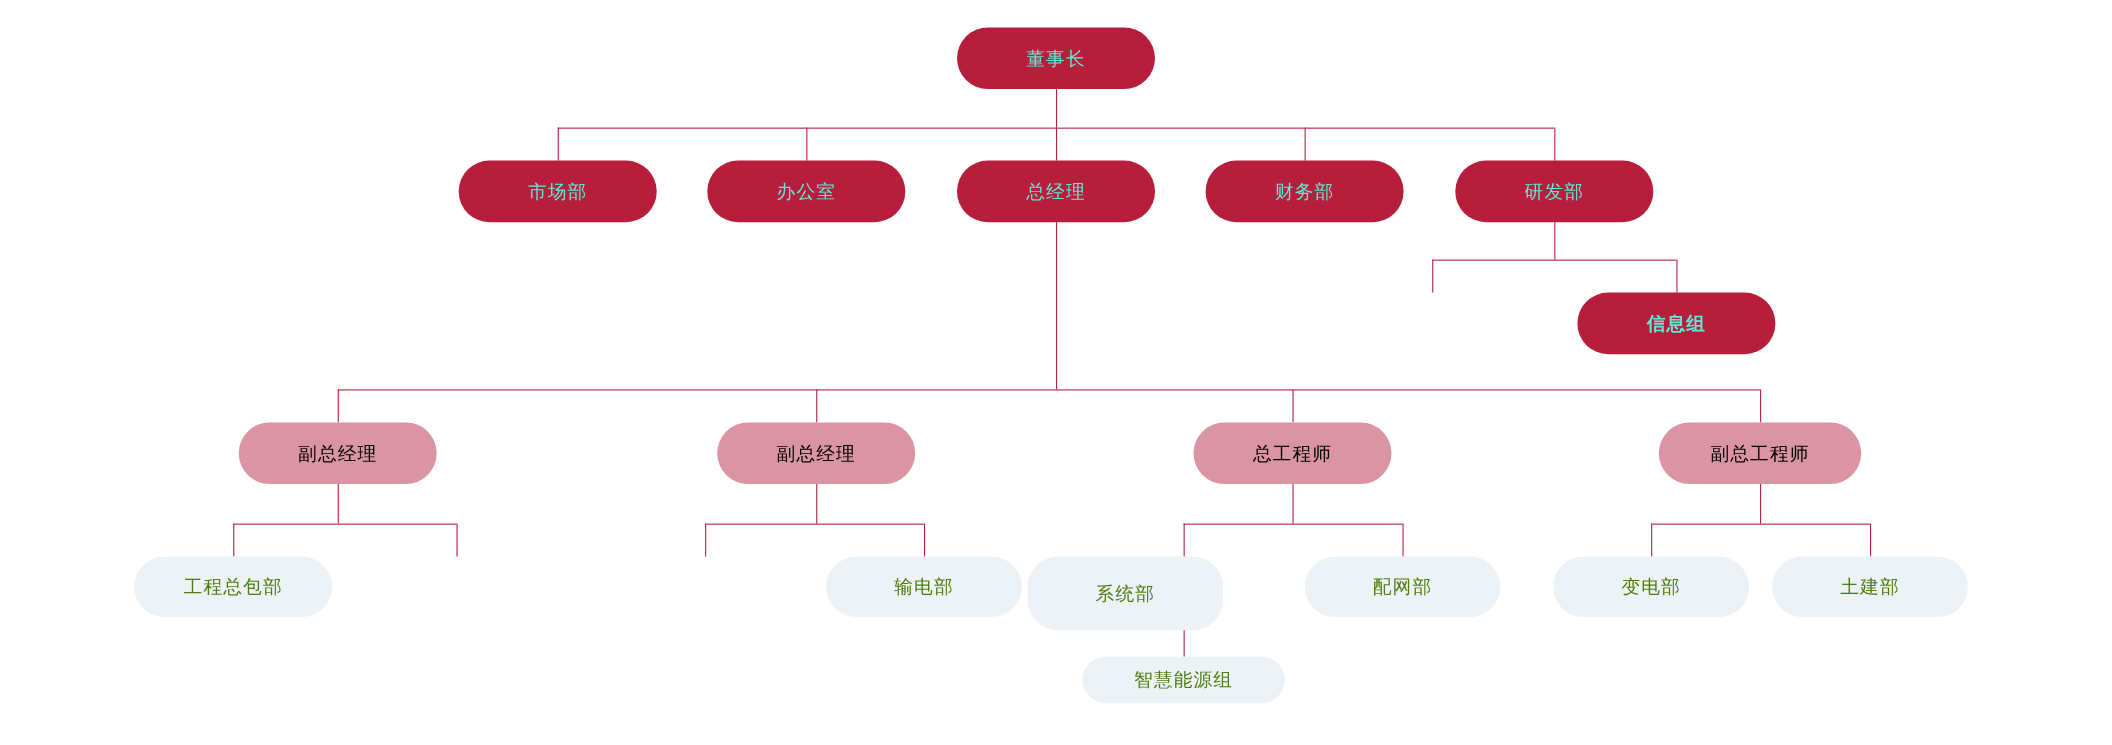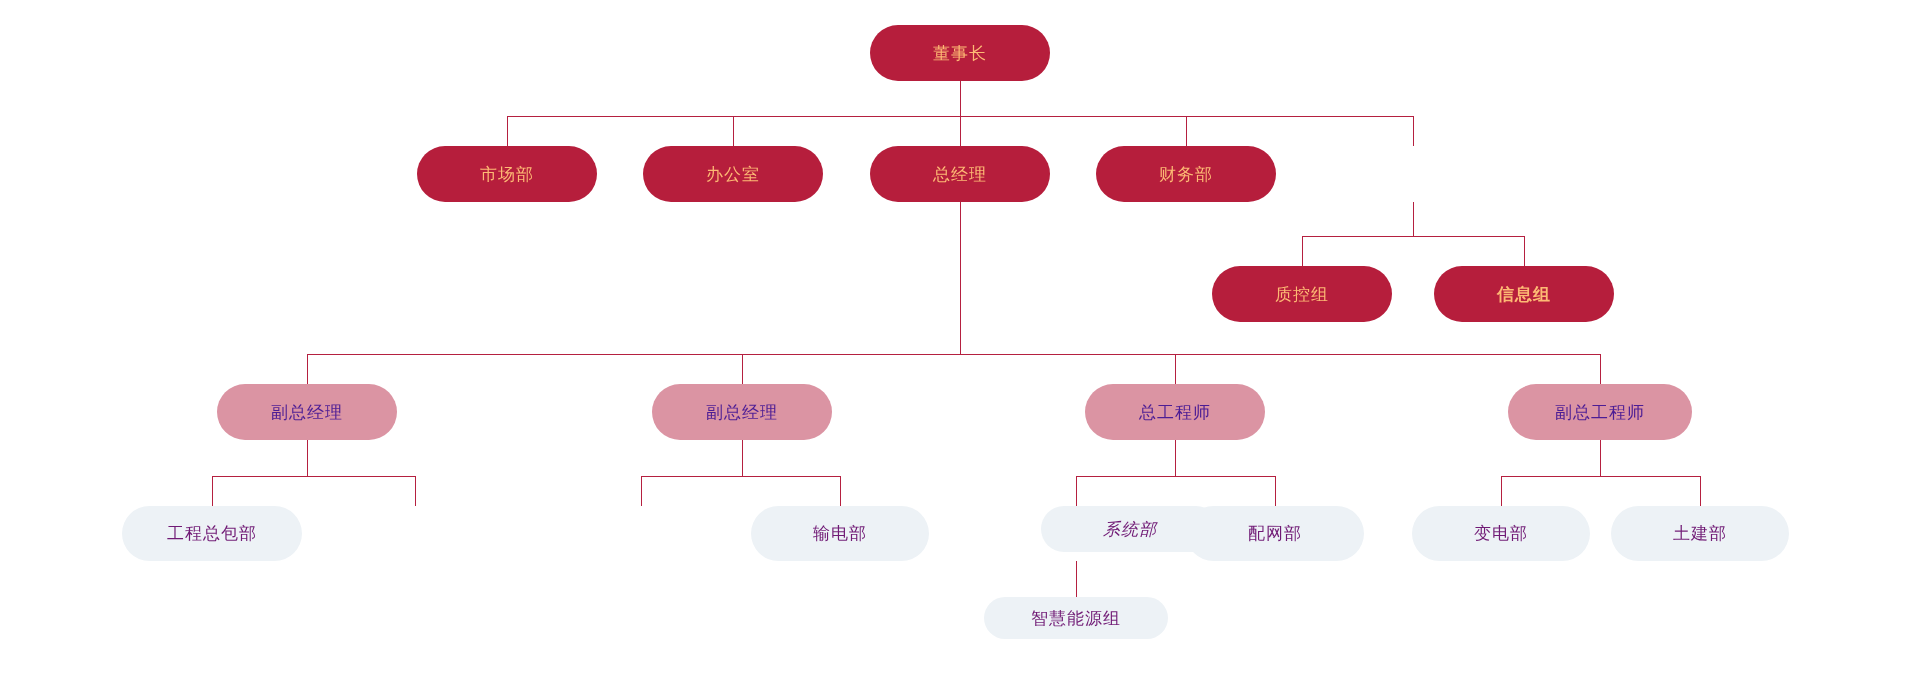--- a/index.html
+++ b/index.html
@@ -20,23 +20,23 @@
     display: flex;
     align-items: center;
     justify-content: center;
     border-radius: 28px;
     font-size: 17px;
     letter-spacing: 1px;
     white-space: nowrap;
     box-sizing: border-box;
     font-weight: 500;
   }
-  .node.primary   { background: #b61e3c; color: #fdba74; }
-  .node.secondary { background: #db94a3; color: #4c1d95; text-align: right; }
-  .node.tertiary  { background: #edf2f6; color: #701a75; font-weight: 400; }
+  .node.primary   { background: #b61e3c; color: #5eead4; }
+  .node.secondary { background: #db94a3; color: #000000; text-align: right; }
+  .node.tertiary  { background: #edf2f6; color: #4d7c0f; font-weight: 400; }
   .edge {
     position: absolute;
     background: #b52040;
   }
 </style>
 </head>
 <body>
 
 <div class="canvas">
     <div class="edge" style="left: 960px; top: 81px; width: 1px; height: 35px; background: rgb(181, 32, 64);"></div>
@@ -71,26 +71,26 @@
     <div class="edge" style="left: 1600px; top: 440px; width: 1px; height: 36px; background: rgb(181, 32, 64);"></div>
     <div class="edge" style="left: 1501px; top: 476px; width: 199px; height: 1px; background: rgb(181, 32, 64);"></div>
     <div class="edge" style="left: 1501px; top: 476px; width: 1px; height: 30px; background: rgb(181, 32, 64);"></div>
     <div class="edge" style="left: 1700px; top: 476px; width: 1px; height: 30px; background: rgb(181, 32, 64);"></div>
     <div class="edge" style="left: 1076px; top: 561px; width: 1px; height: 36px; background: rgb(181, 32, 64);"></div>
     <div class="node primary" style="left: 870px; top: 25px; width: 180px; height: 56px;">董事长</div>
     <div class="node primary" style="left: 643px; top: 146px; width: 180px; height: 56px;">办公室</div>
     <div class="node primary" style="left: 417px; top: 146px; width: 180px; height: 56px;">市场部</div>
     <div class="node primary" style="left: 1096px; top: 146px; width: 180px; height: 56px;">财务部</div>
     <div class="node primary" style="left: 870px; top: 146px; width: 180px; height: 56px;">总经理</div>
-    <div class="node primary" style="left: 1212px; top: 266px; width: 180px; height: 56px;">质控组</div>
+    <div class="node primary" style="left: 1323px; top: 146px; width: 180px; height: 56px;">研发部</div>
     <div class="node primary" style="left: 1434px; top: 266px; width: 180px; height: 56px; font-weight: bold;">信息组</div>
     <div class="node secondary" style="left: 217px; top: 384px; width: 180px; height: 56px;">副总经理</div>
     <div class="node secondary" style="left: 652px; top: 384px; width: 180px; height: 56px;">副总经理</div>
     <div class="node secondary" style="left: 1085px; top: 384px; width: 180px; height: 56px;">总工程师</div>
     <div class="node secondary" style="left: 1508px; top: 384px; width: 184px; height: 56px;">副总工程师</div>
     <div class="node tertiary" style="left: 122px; top: 506px; width: 180px; height: 55px;">工程总包部</div>
     <div class="node tertiary" style="left: 751px; top: 506px; width: 178px; height: 55px;">输电部</div>
-    <div class="node tertiary" style="left: 1041px; top: 506px; width: 178px; height: 46px; font-style: italic;">系统部</div>
+    <div class="node tertiary" style="left: 934px; top: 506px; width: 178px; height: 67px;">系统部</div>
     <div class="node tertiary" style="left: 1186px; top: 506px; width: 178px; height: 55px;">配网部</div>
     <div class="node tertiary" style="left: 1412px; top: 506px; width: 178px; height: 55px;">变电部</div>
     <div class="node tertiary" style="left: 1611px; top: 506px; width: 178px; height: 55px;">土建部</div>
     <div class="node tertiary" style="left: 984px; top: 597px; width: 184px; height: 42px;">智慧能源组</div>
   </div>
 
 </body></html>

